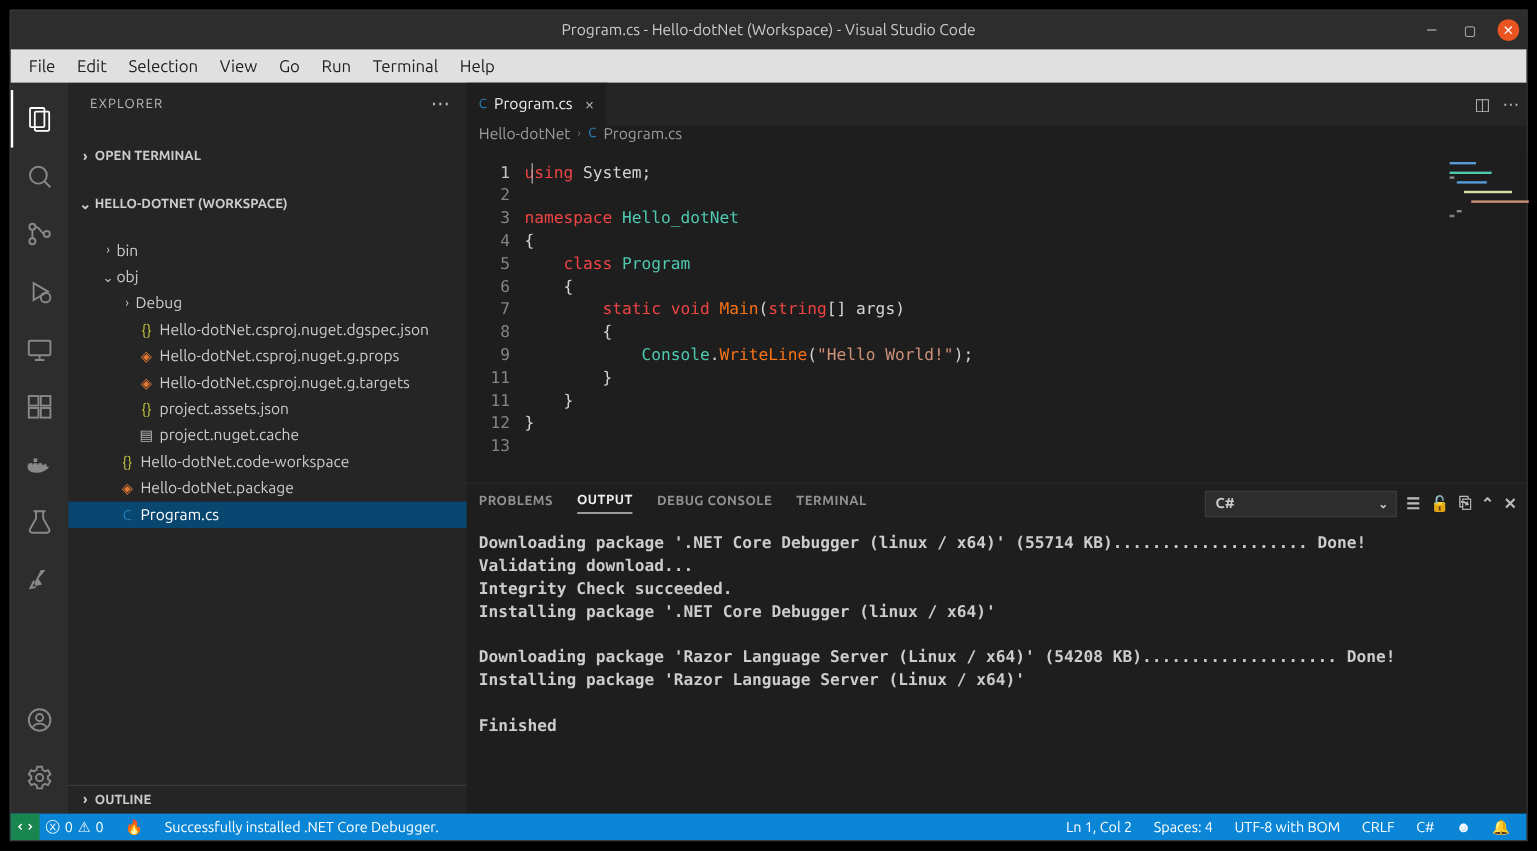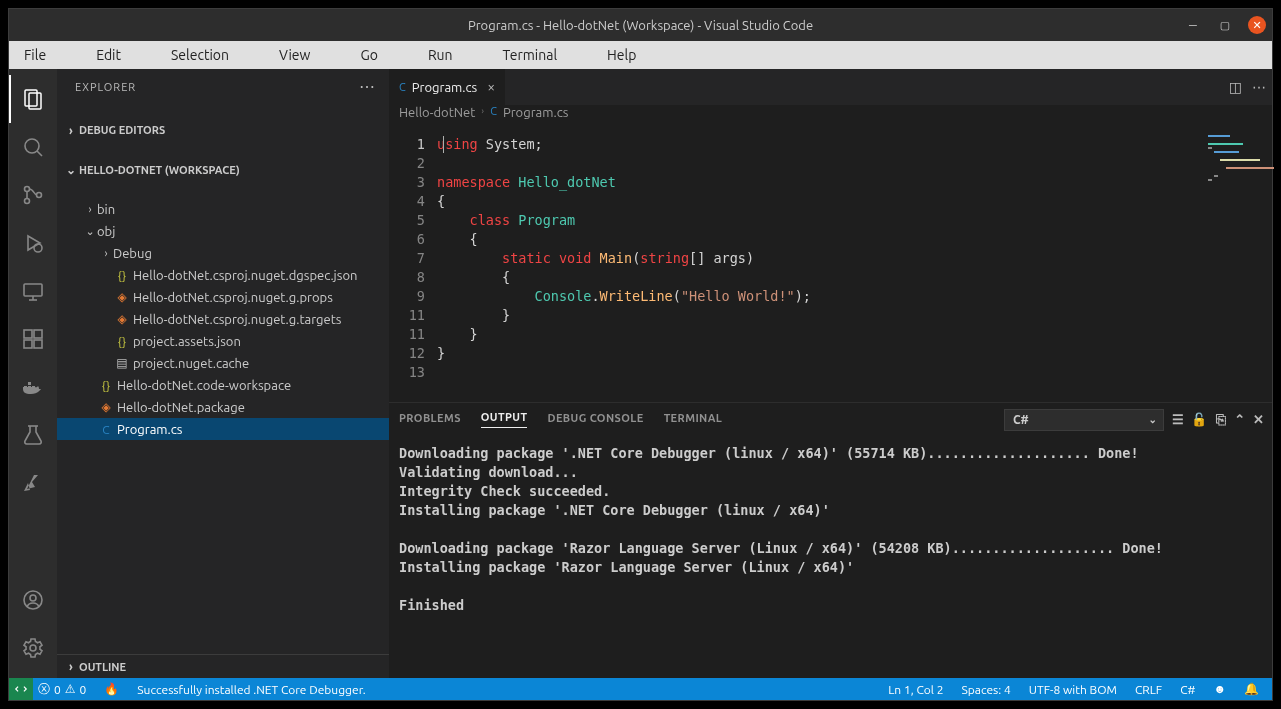--- a/index.html
+++ b/index.html
@@ -3,21 +3,21 @@
 <meta charset="utf-8">
 <style>
 * { margin: 0; padding: 0; box-sizing: border-box; }
 body { font-family: "Segoe UI", Ubuntu, sans-serif; background: #000; width: 1281px; height: 709px; overflow: hidden; }
 .window { position: absolute; left: 8px; top: 8px; width: 1265px; height: 693px; background: #1e1e1e; border: 1px solid #3c3c3c; display: flex; flex-direction: column; }
 .titlebar { height: 32px; background: #2d2d2d; display: flex; align-items: center; padding: 0 12px; position: relative; }
 .title-text { color: #ccc; font-size: 13px; position: absolute; left: 50%; transform: translateX(-50%); }
 .win-controls { position: absolute; right: 6px; display: flex; gap: 14px; align-items: center; }
 .win-btn { width: 18px; height: 18px; border-radius: 50%; display: flex; align-items: center; justify-content: center; cursor: pointer; color: #ccc; font-size: 11px; }
 .win-btn.close { background: #e95420; color: #fff; }
-.menubar { height: 28px; background: #e0e0e0; display: flex; align-items: center; padding: 0 6px; gap: 32px; }
+.menubar { height: 28px; background: #e0e0e0; display: flex; align-items: center; padding: 0 6px; }
 .menu-item { padding: 4px 9px; font-size: 14px; color: #222; cursor: pointer; }
 .body-row { flex: 1; display: flex; min-height: 0; }
 .activitybar { width: 48px; background: #2d2d2d; display: flex; flex-direction: column; }
 .act-top { flex: 1; display: flex; flex-direction: column; align-items: center; padding-top: 6px; }
 .act-bottom { display: flex; flex-direction: column; align-items: center; padding-bottom: 6px; }
 .act-icon { width: 48px; height: 48px; display: flex; align-items: center; justify-content: center; color: #888; cursor: pointer; position: relative; }
 .act-icon.active { color: #fff; }
 .act-icon.active::before { content: ""; position: absolute; left: 0; top: 0; bottom: 0; width: 2px; background: #fff; }
 .act-icon svg { width: 24px; height: 24px; }
 .sidebar { width: 332px; background: #252526; display: flex; flex-direction: column; color: #ccc; gap: 16px; }
@@ -50,21 +50,21 @@
 .bc-icon { color: #2983C2; font-size: 11px; }
 .editor { flex: 1; background: #1e1e1e; display: flex; min-height: 0; position: relative; }
 .gutter { width: 48px; padding: 6px 12px 0 0; text-align: right; color: #858585; font-family: "DejaVu Sans Mono", Consolas, monospace; font-size: 13.5px; line-height: 19px; }
 .gutter .cur { color: #c6c6c6; }
 .code { flex: 1; padding: 6px 0 0 0; font-family: "DejaVu Sans Mono", Consolas, monospace; font-size: 13.5px; line-height: 19px; color: #d4d4d4; white-space: pre; }
 .minimap { width: 70px; background: #1e1e1e; padding: 4px; }
 .mm-box { width: 100%; height: 60px; background: linear-gradient(#1e1e1e,#1e1e1e); position: relative; }
 .mm-box .ln { position: absolute; height: 1.5px; }
 .tok-key { color: #ef4444; }
 .tok-cls { color: #4ec9b0; }
-.tok-fn { color: #fdba74; margin-top: 14px; }
+.tok-fn { color: #f97316; margin-top: 14px; }
 .tok-str { color: #ce9178; }
 .tok-punc { color: #d4d4d4; }
 .panel { height: 276px; background: #1e1e1e; display: flex; flex-direction: column; border-top: 1px solid #2d2d2d; font-weight: bold; }
 .panel-tabs { height: 33px; display: flex; align-items: center; padding: 0 10px; gap: 20px; position: relative; }
 .panel-tab { font-size: 11px; letter-spacing: .4px; color: #919191; cursor: pointer; padding-bottom: 4px; }
 .panel-tab.active { color: #eee; border-bottom: 1px solid #eee; }
 .panel-actions { position: absolute; right: 8px; display: flex; align-items: center; gap: 8px; color: #bbb; font-size: 13px; }
 .panel-select { background: #2d2d2d; color: #ccc; border: 1px solid #3c3c3c; height: 22px; font-size: 12px; padding: 0 18px 0 8px; position: relative; width: 160px; display: flex; align-items: center; }
 .panel-select .dd { position: absolute; right: 6px; font-size: 10px; pointer-events: none; }
 .panel-body { flex: 1; overflow: auto; padding: 8px 10px; font-family: "DejaVu Sans Mono", Consolas, monospace; font-size: 13.5px; line-height: 19px; color: #ccc; white-space: pre-wrap; }
@@ -184,21 +184,21 @@
       </div>
     </div>
 
     <div class="sidebar">
       <div class="side-header">
         <div class="side-title">EXPLORER</div>
         <div class="side-more">⋯</div>
       </div>
       <div class="section-row">
           <span class="chev">›</span>
-          <span>DEBUG EDITORS</span>
+          <span>OPEN TERMINAL</span>
         </div>
       <div class="section-row">
           <span class="chev">⌄</span>
           <span>HELLO-DOTNET (WORKSPACE)</span>
         </div>
       <div class="tree">
         <div class="tree-row indent-2">
             <span class="twist">›</span>
             <span>bin</span>
           </div>

